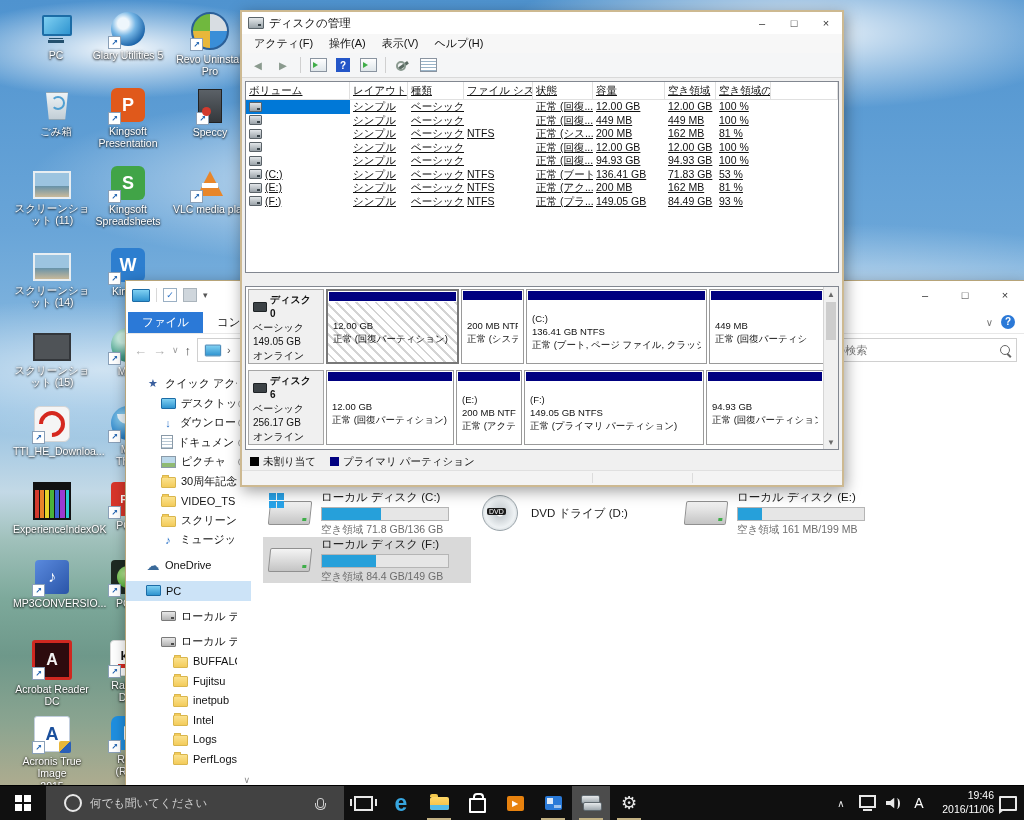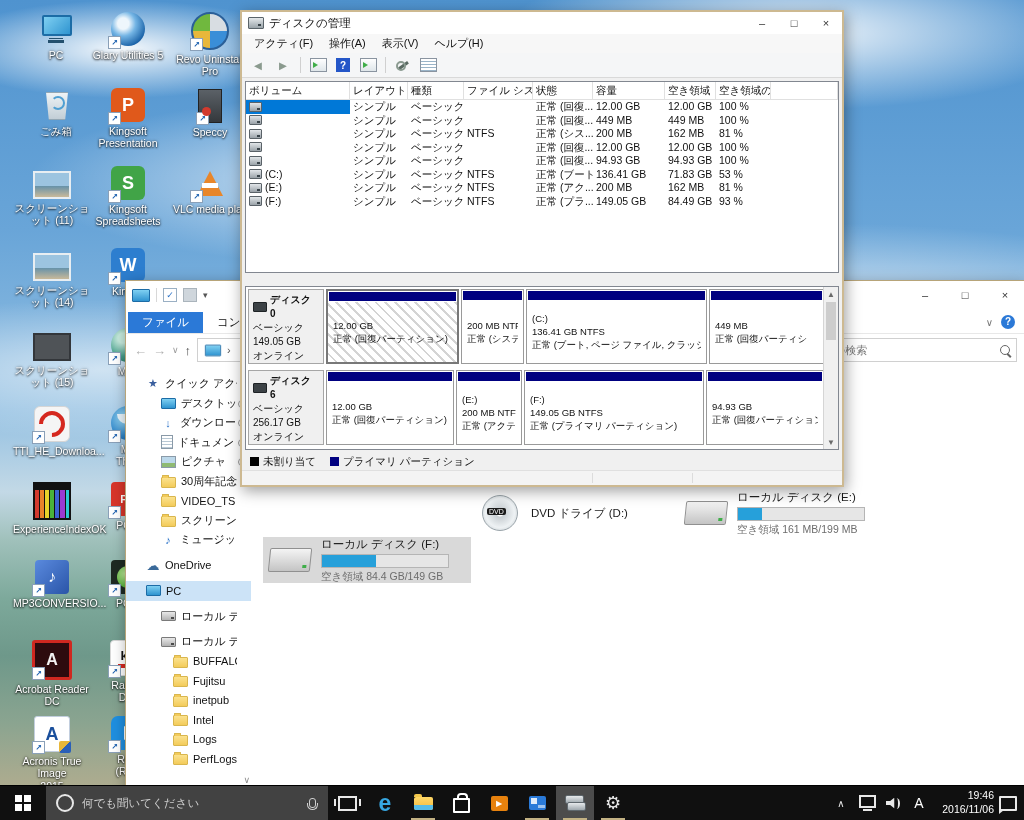--- a/index.html
+++ b/index.html
@@ -81,21 +81,21 @@
   .ti-arrow{color:#8a9a8e;font-size:13px;}
   .tsep{width:1px;height:16px;background:#d0d0d0;margin:0 2px;}
   .ti-win{width:15px;height:12px;border:1px solid #8a94a0;background:linear-gradient(#fefefe,#dfe6ea);position:relative;}
   .ti-win::after{content:"";position:absolute;left:2px;top:3px;width:0;height:0;border-left:5px solid #3fae49;border-top:3px solid transparent;border-bottom:3px solid transparent;}
   .ti-help{width:14px;height:14px;background:#2456c8;color:#fff;font-size:10px;font-weight:bold;display:flex;align-items:center;justify-content:center;}
   .ti-tool{width:14px;height:14px;position:relative;}
   .ti-tool::before{content:"";position:absolute;left:2px;top:6px;width:11px;height:3px;background:#5a6a62;transform:rotate(-35deg);}
   .ti-tool::after{content:"";position:absolute;left:0;top:3px;width:6px;height:6px;border:2px solid #8a9a90;border-radius:50%;}
   .ti-props{width:15px;height:12px;border:1px solid #8a94a0;background:
       repeating-linear-gradient(#fff 0 2px,#9ab4c8 2px 3px);}
-  .dm-list{margin:3px;background:#fff;border:1px solid #828790;height:190px;flex:none;overflow:hidden;font-size:10.5px;}
+  .dm-list{margin:3px;background:#fff;border:1px solid #828790;height:190px;flex:none;overflow:hidden;font-size:10.5px;text-decoration:underline;}
   .dm-hrow,.dm-row{display:grid;align-items:center;}
   .dm-hcell{border-right:1px solid #e0e0e0;border-bottom:1px solid #e0e0e0;padding:2px 3px;height:13px;line-height:13px;white-space:nowrap;overflow:hidden;background:#fff;cursor:pointer;}
   .dm-cell{padding:0 3px;height:13.5px;line-height:13.5px;white-space:nowrap;overflow:hidden;display:flex;align-items:center;gap:3px;}
   .vol-glyph{width:11px;height:8px;flex:none;background:linear-gradient(#e2e6e9,#9aa2a8);border:1px solid #5a6268;border-radius:1px;position:relative;}
   .vol-glyph::after{content:"";position:absolute;right:1px;bottom:1px;width:3px;height:2px;background:#3a444a;}
   .dm-cell.sel{background:#0078d7;color:#fff;}
   .dm-graph{margin:0 3px;background:#fff;border:1px solid #828790;height:162px;flex:none;position:relative;overflow:hidden;}
   .bands{position:absolute;left:2px;top:2px;right:16px;display:flex;flex-direction:column;gap:6px;}
   .band{display:flex;gap:2px;height:75px;}
   .band-label{width:76px;flex:none;background:#f0f0f0;border:1px solid #a6a6a6;padding:3px 4px;font-size:10px;line-height:1.4;box-sizing:border-box;}
@@ -188,21 +188,21 @@
   .sv-list{width:14px;height:11px;background:repeating-linear-gradient(#8a9aa8 0 2px,#fff 2px 4px);cursor:pointer;}
   .sv-thumb{width:15px;height:12px;border:1px solid #7aa7cc;background:linear-gradient(180deg,#cfe4f5 55%,#8fb9d8 56%);cursor:pointer;}
   
   #taskbar{position:absolute;left:0;bottom:0;width:1024px;height:34px;background:#101010;z-index:50;display:flex;align-items:stretch;border-top:1px solid #000;}
   .tb-start{width:46px;display:flex;align-items:center;justify-content:center;cursor:pointer;}
   .winlogo{width:16px;height:16px;
       background:linear-gradient(#fff,#fff) 0 0/7px 7px no-repeat,
                  linear-gradient(#fff,#fff) 9px 0/7px 7px no-repeat,
                  linear-gradient(#fff,#fff) 0 9px/7px 7px no-repeat,
                  linear-gradient(#fff,#fff) 9px 9px/7px 7px no-repeat;}
-  .tb-search{width:262px;background:#424242;display:flex;align-items:center;gap:8px;padding:0 10px;cursor:text;}
+  .tb-search{width:262px;background:#424242;display:flex;align-items:center;gap:8px;padding:0 18px;cursor:text;}
   .cortana-ring{width:14px;height:14px;border:2px solid #e8e8e8;border-radius:50%;flex:none;}
   .tb-search-text{color:#cfcfcf;font-size:11.5px;flex:1;white-space:nowrap;overflow:hidden;}
   .micbody{width:5px;height:8px;border:1.5px solid #cfcfcf;border-radius:3px;position:relative;flex:none;margin-right:2px;}
   .micbody::after{content:"";position:absolute;left:-3px;top:4px;width:9px;height:6px;border:1.5px solid #cfcfcf;border-top:none;border-radius:0 0 6px 6px;}
   .tb-btn{width:38px;display:flex;align-items:center;justify-content:center;position:relative;cursor:pointer;}
   .tb-btn.hl{background:#4c4c4c;}
   .tb-btn.active::after{content:"";position:absolute;left:7px;right:7px;bottom:0;height:2px;background:#c2b183;}
   .ic-taskview{width:15px;height:11px;border:2px solid #e8e8e8;position:relative;}
   .ic-taskview::before,.ic-taskview::after{content:"";position:absolute;top:1px;width:2px;height:7px;background:#e8e8e8;}
   .ic-taskview::before{left:-6px;} .ic-taskview::after{right:-6px;}
@@ -472,20 +472,33 @@
           <span class="si si-folder"></span>
           <span class="sb-lbl">Logs</span>
         </div>
         <div class="sb-item ind2">
           <span class="si si-folder"></span>
           <span class="sb-lbl">PerfLogs</span>
         </div>
         <span class="sb-scroll">∨</span>
     </div>
     <div class="ex-content" id="ex-content">
+        <div class="tile" style="left: 12px; top: 124px;">
+          <div class="tile-ic">
+            <span class="hdd"></span>
+            <span class="winflag"></span>
+          </div>
+          <div class="tile-info">
+            <div class="tile-name">ローカル ディスク (C:)</div>
+            <div class="tile-bar">
+              <div class="tile-fill" style="width: 47%;"></div>
+            </div>
+            <div class="tile-free">空き領域 71.8 GB/136 GB</div>
+          </div>
+        </div>
         <div class="tile" style="left: 222px; top: 124px;">
           <div class="tile-ic">
             <span class="dvd"></span>
           </div>
           <div class="tile-info">
             <div class="tile-name">DVD ドライブ (D:)</div>
           </div>
         </div>
         <div class="tile" style="left: 428px; top: 124px;">
           <div class="tile-ic">

